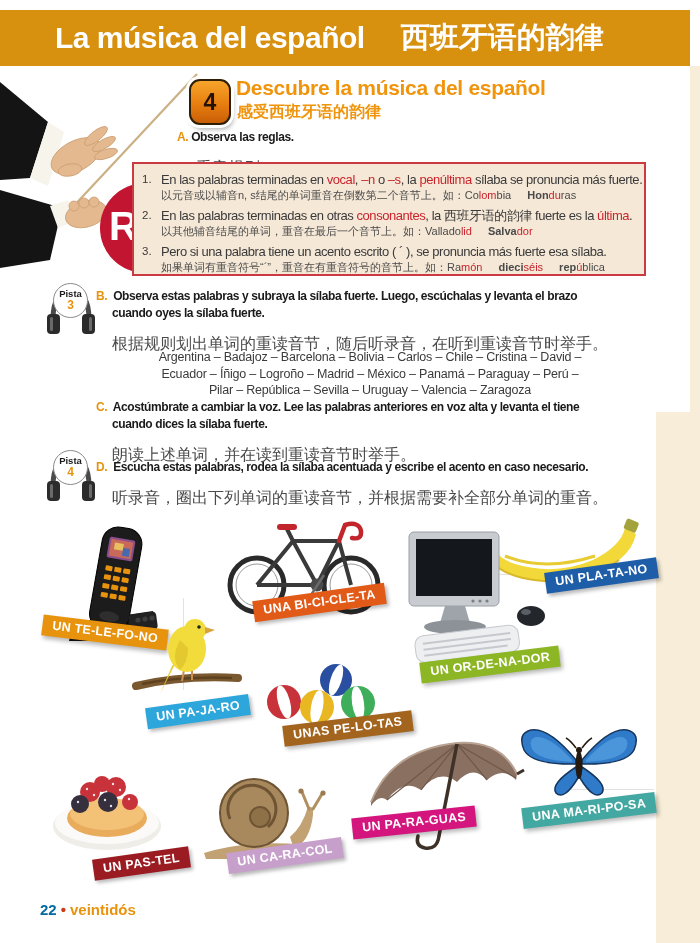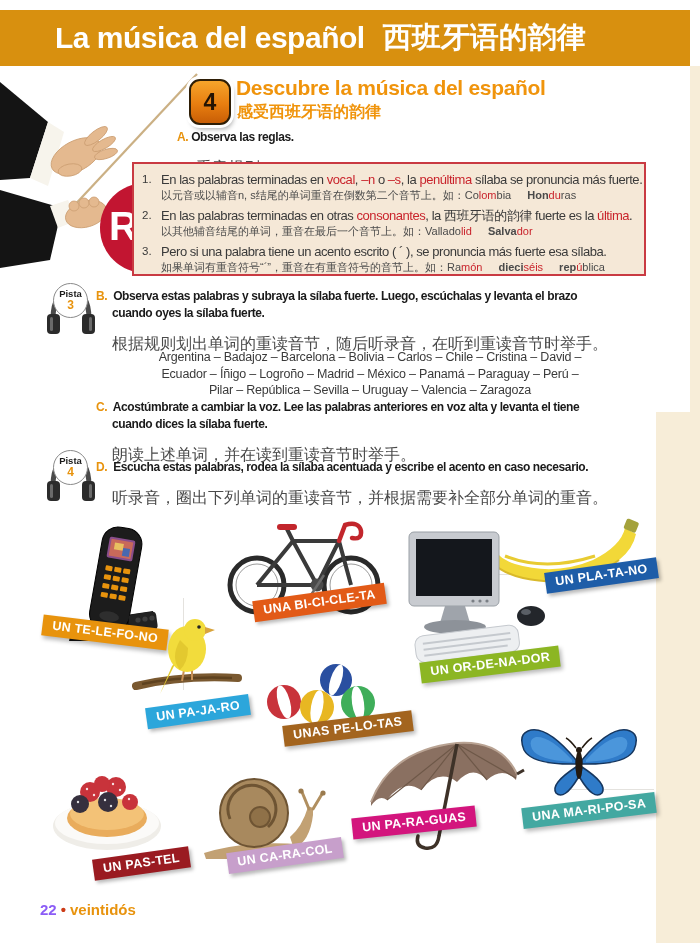--- a/index.html
+++ b/index.html
@@ -4,21 +4,21 @@
 <style>
   html,body{margin:0;padding:0;background:#ffffff;}
   .page{position:relative;width:700px;height:943px;background:#ffffff;overflow:hidden;
         font-family:"Liberation Sans","DejaVu Sans",sans-serif;}
   .abs{position:absolute;}
 
   
   .banner{left:0;top:10px;width:690px;height:56px;background:#D8900F;color:#fff;
           display:flex;align-items:center;padding-left:55px;box-sizing:border-box;}
   .banner .t-es{font-size:30px;font-weight:800;letter-spacing:-0.5px;}
-  .banner .t-cn{font-size:29px;font-weight:800;margin-left:18px;}
+  .banner .t-cn{font-size:29px;font-weight:800;margin-left:36px;}
 
   
   .edge-thin{left:690px;top:66px;width:10px;height:877px;background:#F7EDD8;}
   .edge-wide{left:656px;top:412px;width:44px;height:531px;background:#F7EDD8;}
 
   
   .badge4{left:189px;top:79px;width:38px;height:42px;border-radius:11px;
           background:linear-gradient(180deg,#F6A52B 0%,#E87E10 55%,#C85E06 100%);
           border:2px solid #2E1E06;box-shadow:0 0 0 3px #fff,2px 4px 5px rgba(0,0,0,.35);
           display:flex;align-items:center;justify-content:center;
@@ -56,21 +56,21 @@
   .word-list{left:100px;top:349px;width:540px;text-align:center;font-size:12.5px;color:#3A3A3A;
              letter-spacing:-0.2px;line-height:16.5px;}
 
   
   .pic-label{position:absolute;color:#fff;font-size:12.5px;font-weight:800;letter-spacing:0.3px;
              padding:3px 10px 4px 10px;white-space:nowrap;box-shadow:2px 3px 4px rgba(0,0,0,.28);}
 
   .gl{position:absolute;background:#E4E2DE;}
 
   .footer{left:40px;top:901px;font-size:15px;font-weight:800;}
-  .footer .pg{color:#8b5cf6;}
+  .footer .pg{color:#0369a1;}
   .footer .bullet{color:#CC3B16;padding:0 4px;}
   .footer .word{color:#E8930D;}
 </style>
 </head>
 <body>
 
 <div class="page">
 
   <div class="abs banner">
     <span class="t-es">La música del español</span>

